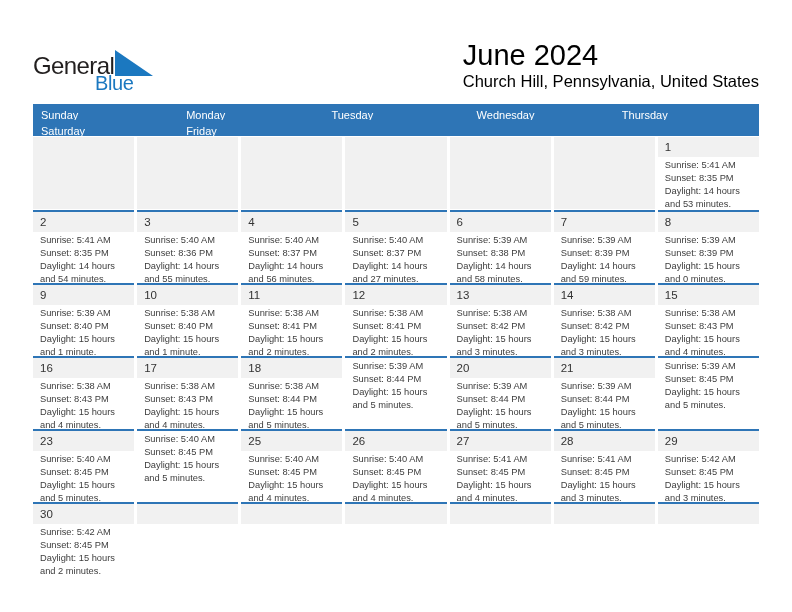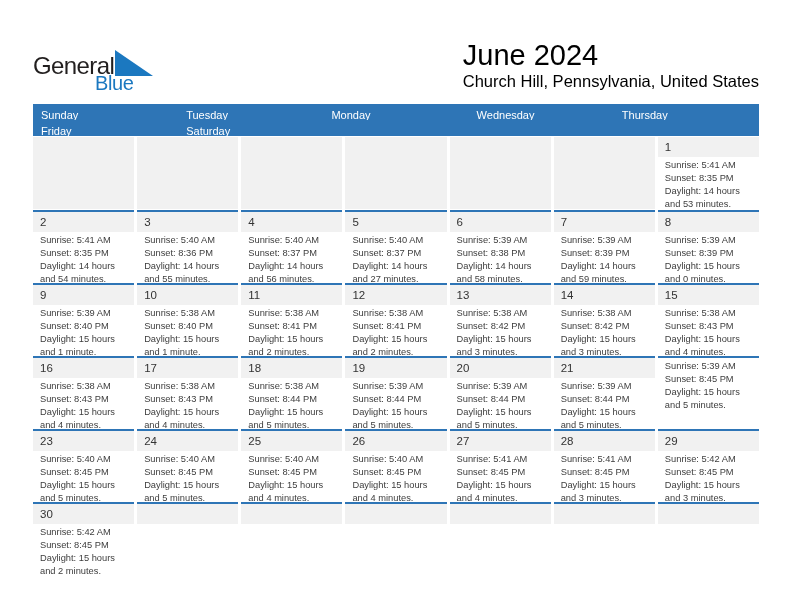--- a/index.html
+++ b/index.html
@@ -48,26 +48,26 @@
   </div>
 
   <div id="titles">
     <div id="month-title">June 2024</div>
     <div id="location-subtitle">Church Hill, Pennsylvania, United States</div>
   </div>
 
   <div id="calendar">
     <div id="weekday-header">
       <div class="weekday">Sunday</div>
+      <div class="weekday">Monday</div>
       <div class="weekday">Tuesday</div>
-      <div class="weekday">Monday</div>
       <div class="weekday">Wednesday</div>
       <div class="weekday">Thursday</div>
+      <div class="weekday">Saturday</div>
       <div class="weekday">Friday</div>
-      <div class="weekday">Saturday</div>
     </div>
     <div id="weeks">
         <div class="week first">
           <div class="cell lead-empty">
             <div class="daynum"></div>
             <div class="daybody"></div>
           </div>
           <div class="cell lead-empty">
             <div class="daynum"></div>
             <div class="daybody"></div>
@@ -250,21 +250,20 @@
           <div class="cell">
             <div class="daynum">18</div>
             <div class="daybody">
               <div class="bodyline">Sunrise: 5:38 AM</div>
               <div class="bodyline">Sunset: 8:44 PM</div>
               <div class="bodyline">Daylight: 15 hours</div>
               <div class="bodyline">and 5 minutes.</div>
             </div>
           </div>
           <div class="cell">
-            <div class="daynum">19</div>
             <div class="daybody">
               <div class="bodyline">Sunrise: 5:39 AM</div>
               <div class="bodyline">Sunset: 8:44 PM</div>
               <div class="bodyline">Daylight: 15 hours</div>
               <div class="bodyline">and 5 minutes.</div>
             </div>
           </div>
           <div class="cell">
             <div class="daynum">20</div>
             <div class="daybody">
@@ -296,21 +295,20 @@
           <div class="cell">
             <div class="daynum">23</div>
             <div class="daybody">
               <div class="bodyline">Sunrise: 5:40 AM</div>
               <div class="bodyline">Sunset: 8:45 PM</div>
               <div class="bodyline">Daylight: 15 hours</div>
               <div class="bodyline">and 5 minutes.</div>
             </div>
           </div>
           <div class="cell">
-            <div class="daynum">24</div>
             <div class="daybody">
               <div class="bodyline">Sunrise: 5:40 AM</div>
               <div class="bodyline">Sunset: 8:45 PM</div>
               <div class="bodyline">Daylight: 15 hours</div>
               <div class="bodyline">and 5 minutes.</div>
             </div>
           </div>
           <div class="cell">
             <div class="daynum">25</div>
             <div class="daybody">

